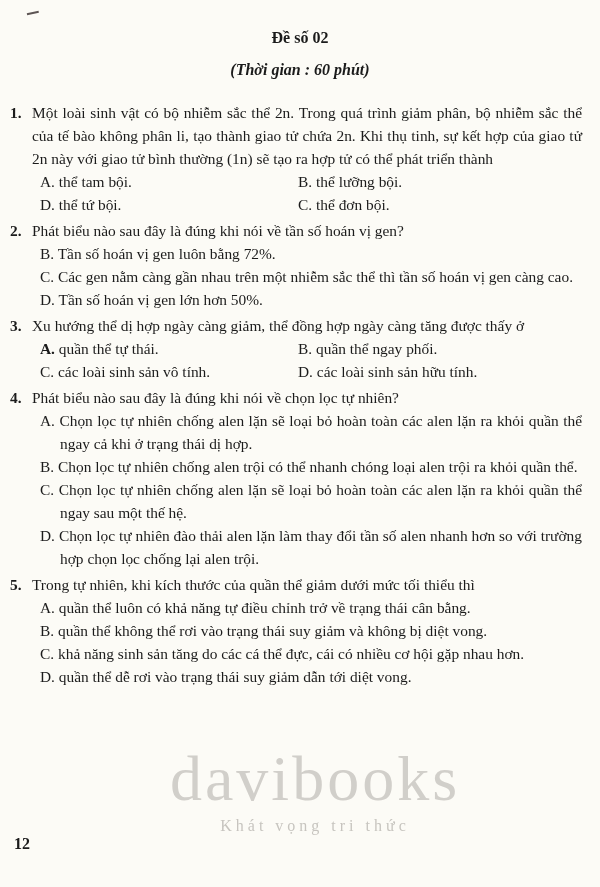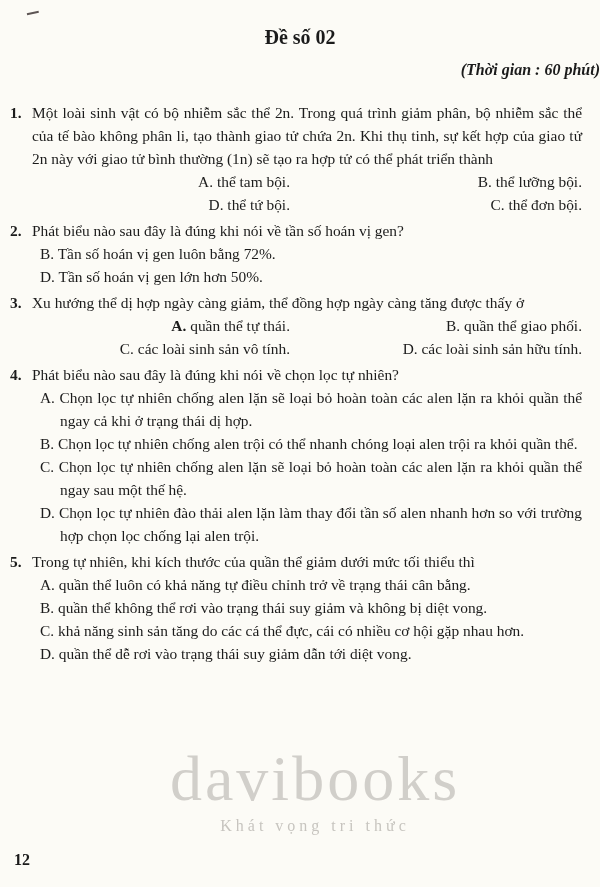--- a/index.html
+++ b/index.html
@@ -10,26 +10,26 @@
     font-family:"Liberation Serif","DejaVu Serif",serif;
     color:#1b1b1b;
     font-size:15.4px;
     line-height:23px;
     overflow:hidden;
     box-sizing:border-box;
     padding-top:26px;
   }
   .title {
     text-align:center;
-    font-size:20px;
+    font-size:16px;
     font-weight:bold;
     margin:0;
   }
   .subtitle {
-    text-align:right;
+    text-align:center;
     font-size:16px;
     font-style:italic;
     font-weight:bold;
     margin-top:9px;
   }
   #questions { margin-top:20px; }
   .q { display:flex; margin-bottom:3px; padding-right:18px; }
   .qnum {
     width:32px;
     padding-left:10px;
@@ -41,21 +41,21 @@
   .qtext { text-align:justify; }
   .opts.stack .opt {
     padding-left:28px;
     text-indent:-20px;
     text-align:justify;
   }
   .opts.two-col {
     display:grid;
     grid-template-columns:258px 1fr;
   }
-  .opts.two-col .opt { padding-left:8px;text-align:right; }
+  .opts.two-col .opt { padding-left:8px; }
   .opt-label.bold { font-weight:bold; }
   .watermark {
     position:absolute;
     top:745px; left:55px; width:520px;
     text-align:center;
     pointer-events:none;
   }
   .wm1 {
     font-size:64px;
     line-height:1.05;
@@ -64,21 +64,21 @@
     font-family:Liberation Serif, serif;
   }
   .wm2 {
     font-size:16px;
     letter-spacing:4px;
     color:rgba(150,146,140,0.52);
     margin-top:2px;
   }
   .pagenum {
     position:absolute;
-    left:14px; bottom:16px;
+    left:14px; bottom:32px;
     font-weight:bold;
     font-size:16px;
   }
   .scan-mark {
     position:absolute;
     top:4px; left:26px;
     width:12px; height:8px;
     border-bottom:2px solid rgba(40,30,30,0.75);
     transform:rotate(-12deg);
   }
@@ -104,31 +104,32 @@
             <div class="opt"><span class="opt-label">C.</span> <span class="opt-text">thể đơn bội.</span></div>
           </div>
         </div>
       </div>
       <div class="q">
         <div class="qnum">2.</div>
         <div class="qbody">
           <div class="qtext">Phát biểu nào sau đây là đúng khi nói về tần số hoán vị gen?</div>
           <div class="opts stack">
             <div class="opt"><span class="opt-label">B.</span> <span class="opt-text">Tần số hoán vị gen luôn bằng 72%.</span></div>
+            <div class="opt"><span class="opt-label">C.</span> <span class="opt-text">Các gen nằm càng gần nhau trên một nhiễm sắc thể thì tần số hoán vị gen càng cao.</span></div>
             <div class="opt"><span class="opt-label">D.</span> <span class="opt-text">Tần số hoán vị gen lớn hơn 50%.</span></div>
           </div>
         </div>
       </div>
       <div class="q">
         <div class="qnum">3.</div>
         <div class="qbody">
           <div class="qtext">Xu hướng thể dị hợp ngày càng giảm, thể đồng hợp ngày càng tăng được thấy ở</div>
           <div class="opts two-col">
             <div class="opt"><span class="opt-label bold">A.</span> <span class="opt-text">quần thể tự thái.</span></div>
-            <div class="opt"><span class="opt-label">B.</span> <span class="opt-text">quần thể giao phối.</span></div>
+            <div class="opt"><span class="opt-label">B.</span> <span class="opt-text">quần thể ngay phối.</span></div>
             <div class="opt"><span class="opt-label">C.</span> <span class="opt-text">các loài sinh sản vô tính.</span></div>
             <div class="opt"><span class="opt-label">D.</span> <span class="opt-text">các loài sinh sản hữu tính.</span></div>
           </div>
         </div>
       </div>
       <div class="q">
         <div class="qnum">4.</div>
         <div class="qbody">
           <div class="qtext">Phát biểu nào sau đây là đúng khi nói về chọn lọc tự nhiên?</div>
           <div class="opts stack">

